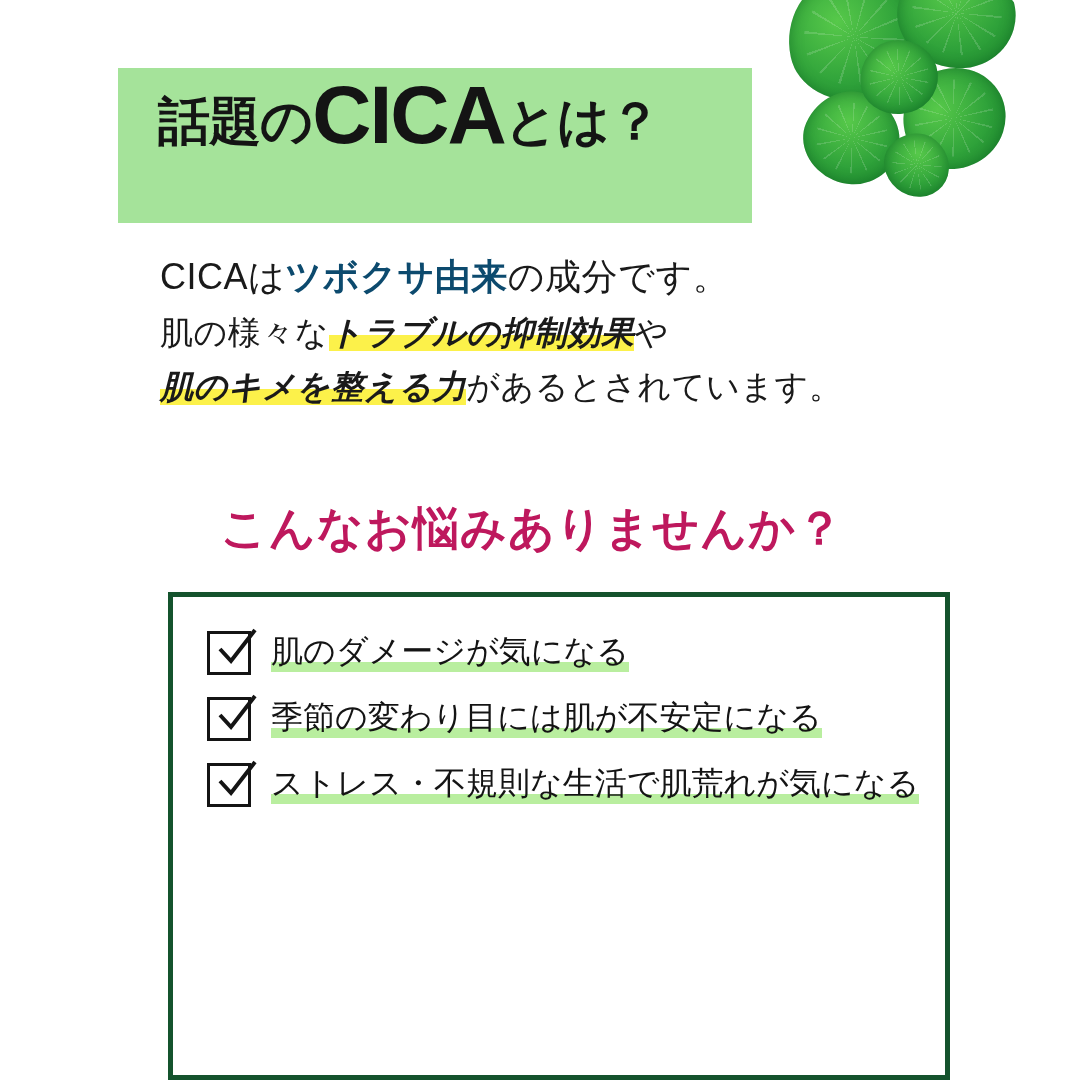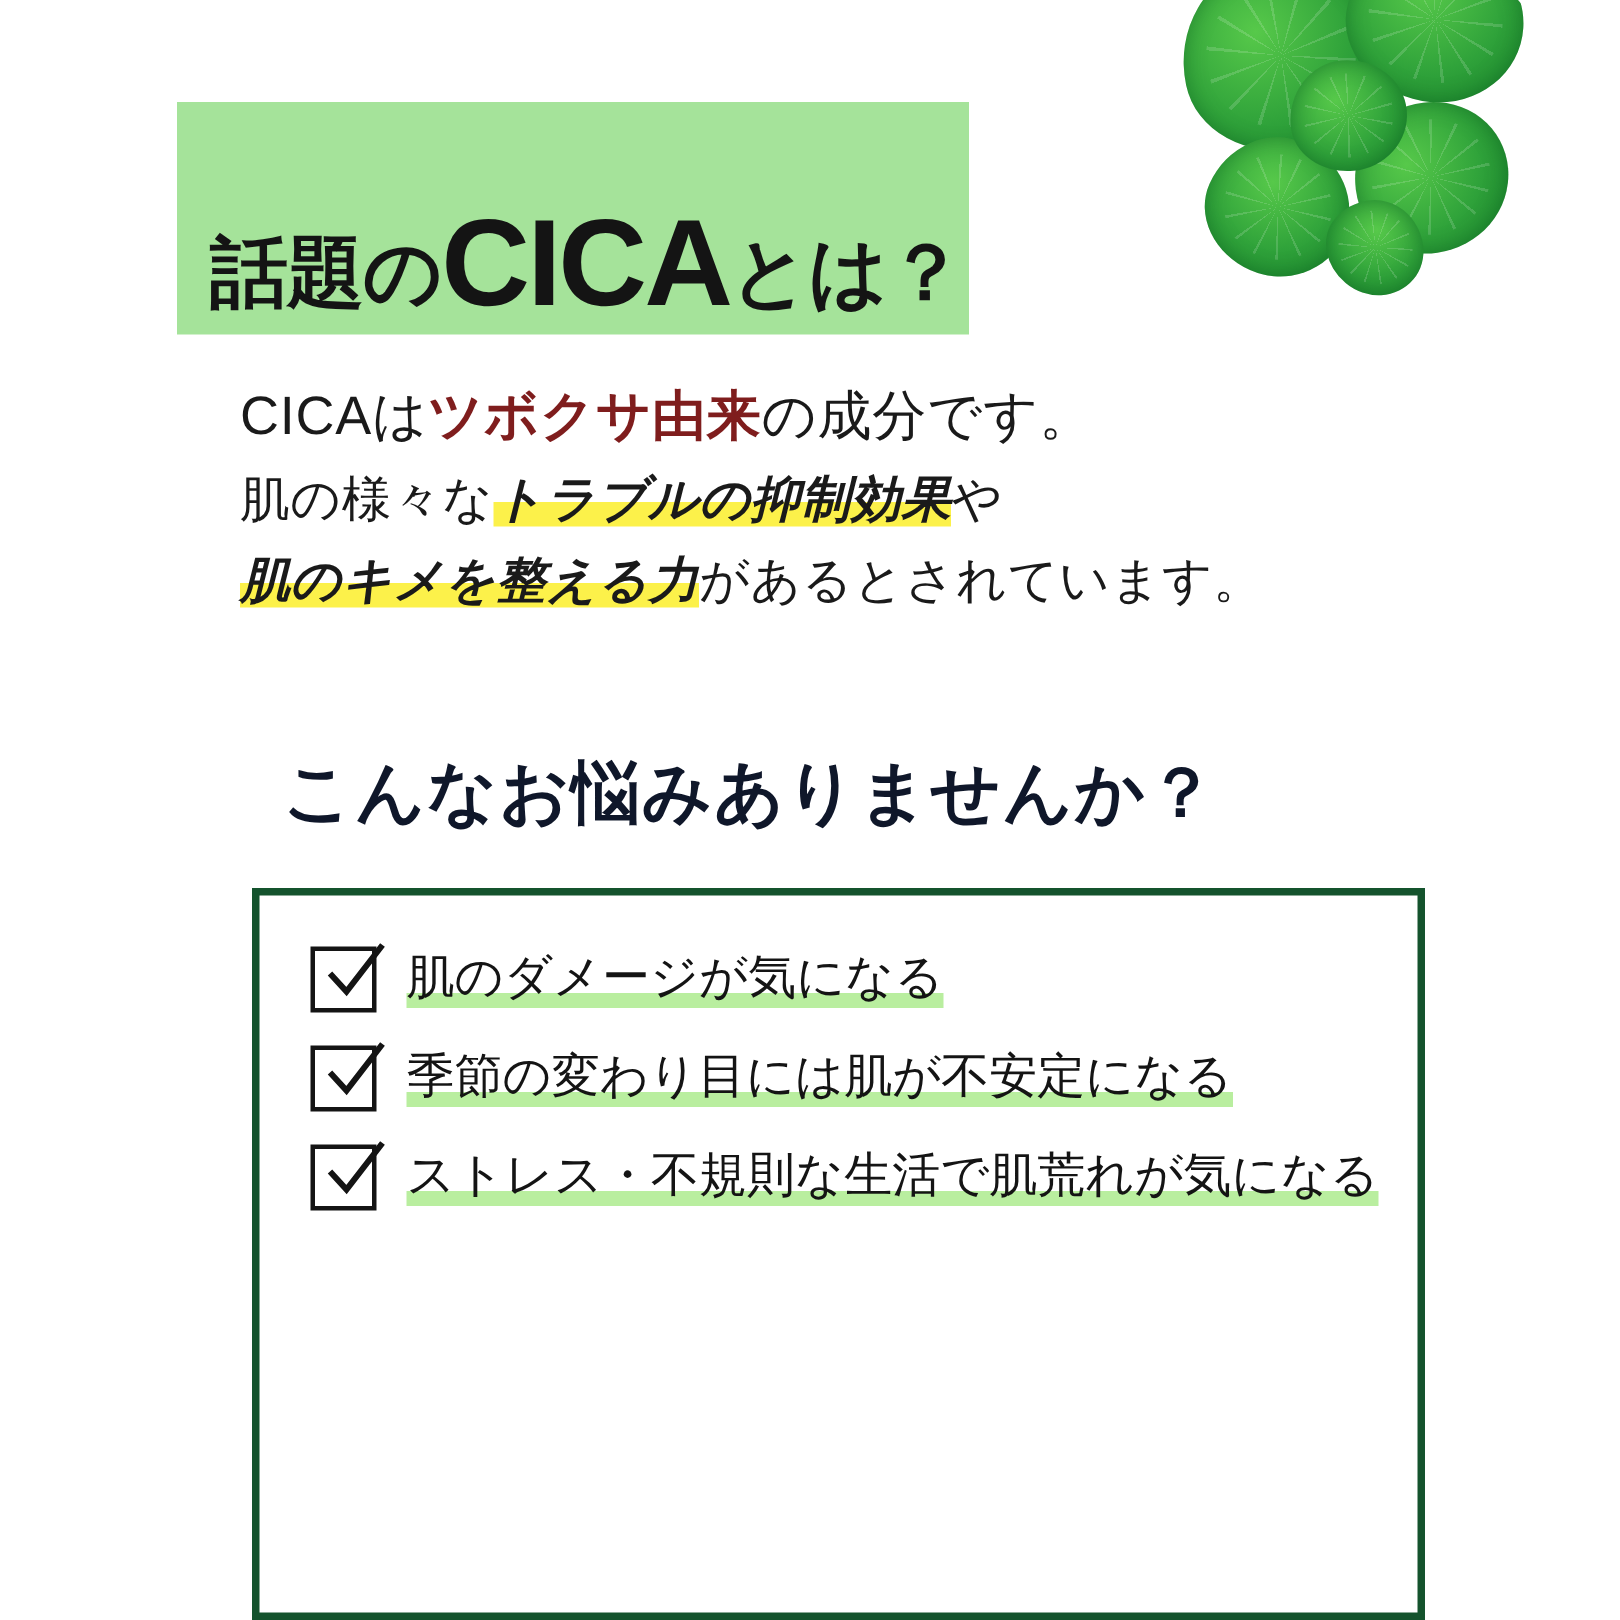--- a/index.html
+++ b/index.html
@@ -57,27 +57,27 @@
   .leaf.l3 { width: 104px; height: 100px; top: 116px; left: 150px; transform: rotate(-28deg); }
   .leaf.l4 { width: 96px;  height: 92px;  top: 140px; left: 52px;  transform: rotate(24deg); }
   .leaf.l5 { width: 78px;  height: 74px;  top: 88px;  left: 108px; transform: rotate(-5deg); }
   .leaf.l6 { width: 66px;  height: 62px;  top: 182px; left: 132px; transform: rotate(40deg); }
 
   
   .title-band {
     position: absolute;
     top: 68px;
     left: 118px;
-    width: 528px;
+    width: 634px;
     height: 155px;
     background: #a5e39a;
     display: flex;
-    align-items: flex-end;
+    align-items: flex-start;
     box-sizing: border-box;
-    padding-left: 22px;
+    padding-left: 40px;
   }
   .title-text {
     font-size: 52px;
     font-weight: 700;
     letter-spacing: -1px;
     color: #141414;
     white-space: nowrap;
   }
   .title-text .big {
     font-size: 82px;
@@ -95,40 +95,41 @@
   }
   .lead-line {
     font-size: 33px;
     line-height: 1.62;
     color: #1a1a1a;
     white-space: nowrap;
     letter-spacing: 0.5px;
   }
   .lead-line.first { font-size: 36px; }
   .hl-green {
-    color: #7f1d1d;
+    color: #0c4a6e;
     font-weight: 700;
   }
   .hl-yellow {
     background: linear-gradient(to top, #fcf14a 0 44%, rgba(0,0,0,0) 44%);
     font-weight: 700;
     font-style: italic;
   }
 
   
   .section-heading {
     position: absolute;
     top: 498px;
     left: 0;
     width: 1000px;
     text-align: center;
     font-size: 46px;
     font-weight: 700;
     letter-spacing: 1px;
-    color: #0f172a;
+    color: #be185d;
+    padding-left: 32px;
   }
 
   
   .check-box {
     position: absolute;
     top: 592px;
     left: 168px;
     width: 782px;
     height: 488px;
     border: 5px solid #14532d;

